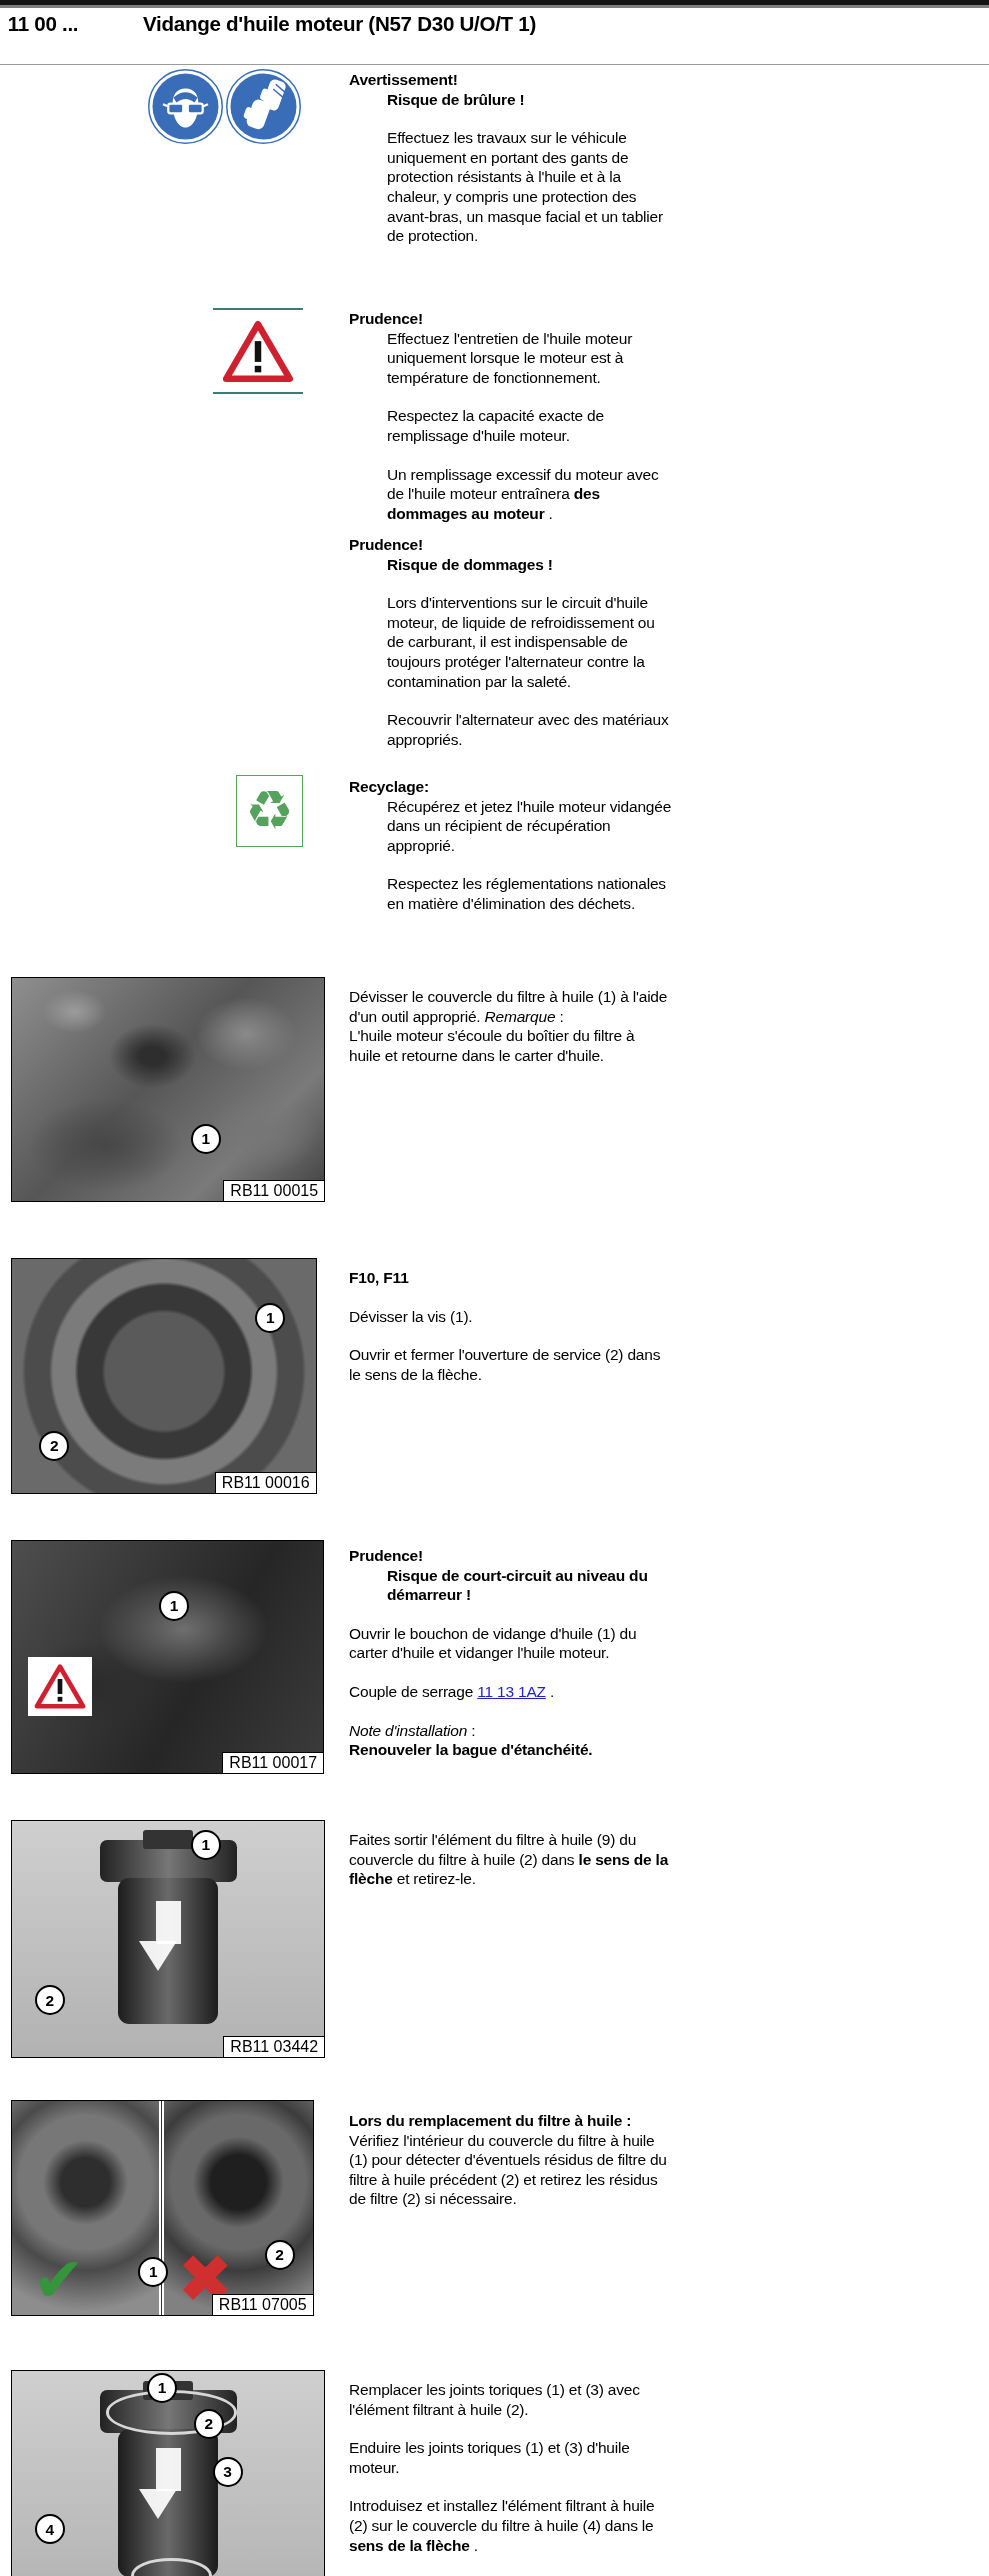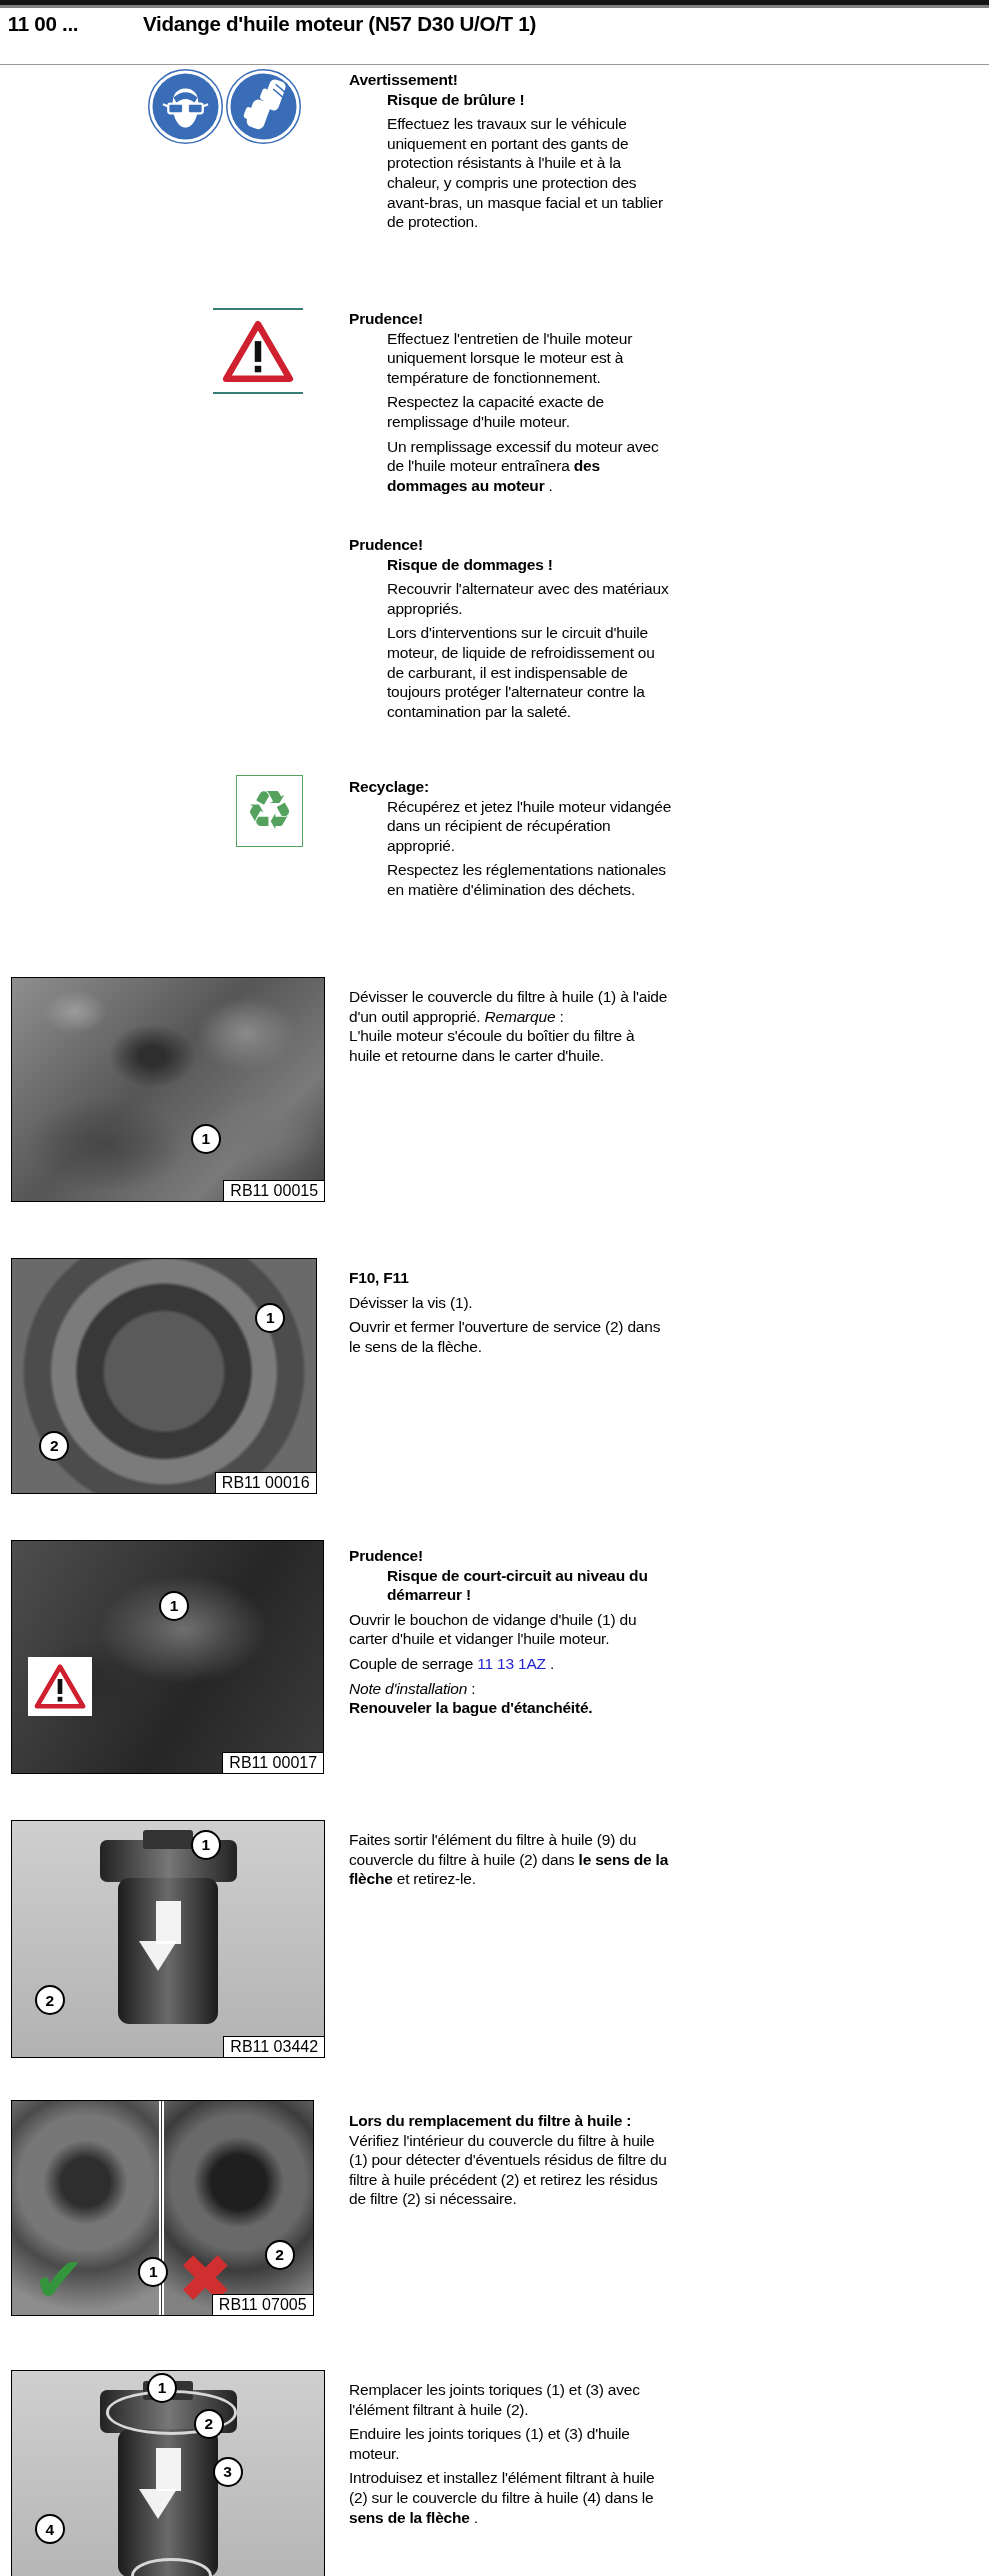--- a/index.html
+++ b/index.html
@@ -16,22 +16,22 @@
 
   .hdr{position:absolute;top:11.3px;font-weight:700;font-size:20.6px;line-height:25px;letter-spacing:-0.3px}
   #hdr-code{left:7.7px}
   #hdr-title{left:143px}
 
   .block{position:absolute;left:349px;width:510px;letter-spacing:-0.2px}
   .pre{white-space:pre-line}
   .bold{font-weight:700}
   .it{font-style:italic}
   .ind{margin-left:38px}
-  .gap{margin-top:5px}
-  a.doclink{color:#2323cd;cursor:pointer}
+  .gap{margin-top:19px}
+  a.doclink{color:#2323cd;text-decoration:underline;cursor:pointer}
 
   
   .iconbox{position:absolute;display:flex;align-items:center;justify-content:center;box-sizing:border-box;background:#fff}
   #warn-triangle-box{border-top:2.1px solid #3a7d76;border-bottom:2.1px solid #3a7d76}
   #recycle-box{border:1px solid #55a25e}
   #recycle-box .glyph{font-family:"DejaVu Sans",sans-serif;font-size:54px;line-height:54px;color:#55a25e}
 
   
   .photo{position:absolute;border:1px solid #000;box-sizing:border-box;overflow:hidden}
   .photo-engine{background:
@@ -139,27 +139,27 @@
   <div class="ind pre gap">Respectez la capacité exacte de
 remplissage d'huile moteur.</div>
   <div class="ind pre gap"><span>Un remplissage excessif du moteur avec
 de l'huile moteur entraînera </span><span class="bold">des
 dommages au moteur</span><span> .</span></div>
 </div>
 
 <div class="block" style="top:535px">
   <div class="bold">Prudence!</div>
   <div class="bold ind pre">Risque de dommages !</div>
-  <div class="ind pre gap">Recouvrir l'alternateur avec des matériaux
-appropriés.</div>
   <div class="ind pre gap">Lors d'interventions sur le circuit d'huile
 moteur, de liquide de refroidissement ou
 de carburant, il est indispensable de
 toujours protéger l'alternateur contre la
 contamination par la saleté.</div>
+  <div class="ind pre gap">Recouvrir l'alternateur avec des matériaux
+appropriés.</div>
 </div>
 
 <div class="iconbox" id="recycle-box" style="top:775px;left:236px;width:67px;height:72px">
   <span class="glyph">♻</span>
 </div>
 <div class="block" style="top:777px">
   <div class="bold">Recyclage:</div>
   <div class="ind pre">Récupérez et jetez l'huile moteur vidangée
 dans un récipient de récupération
 approprié.</div>

